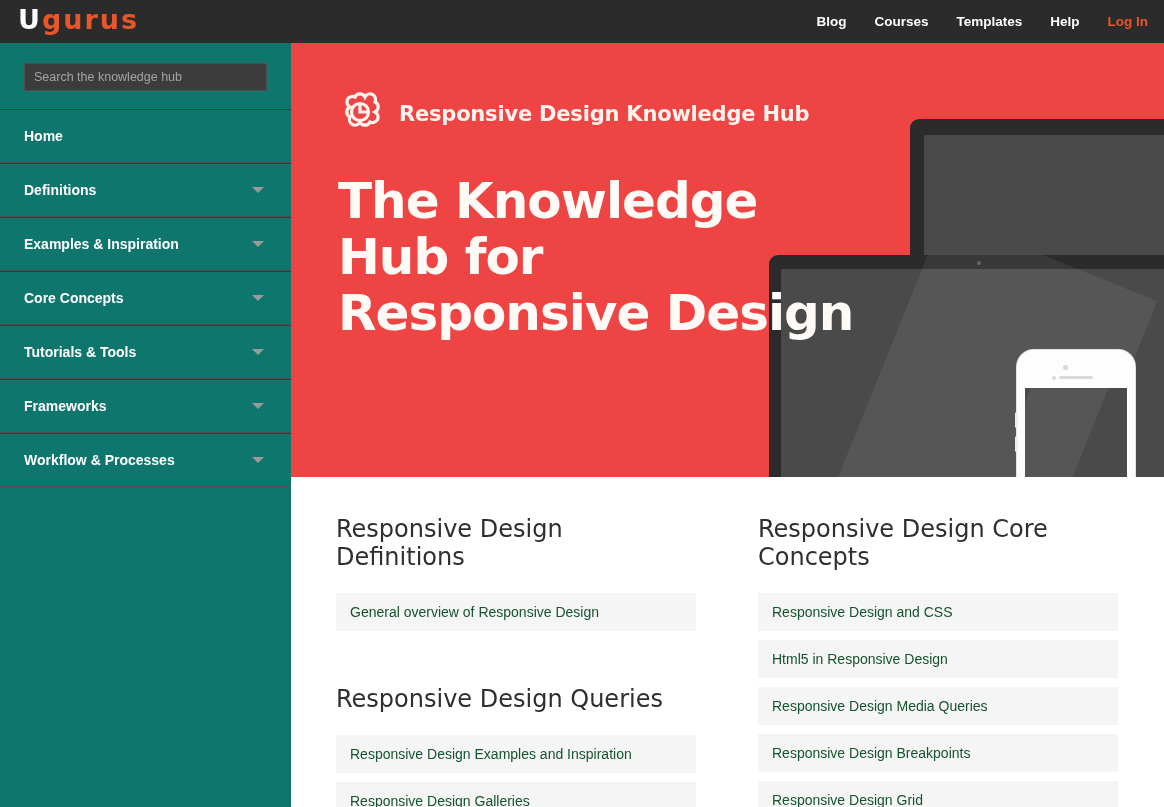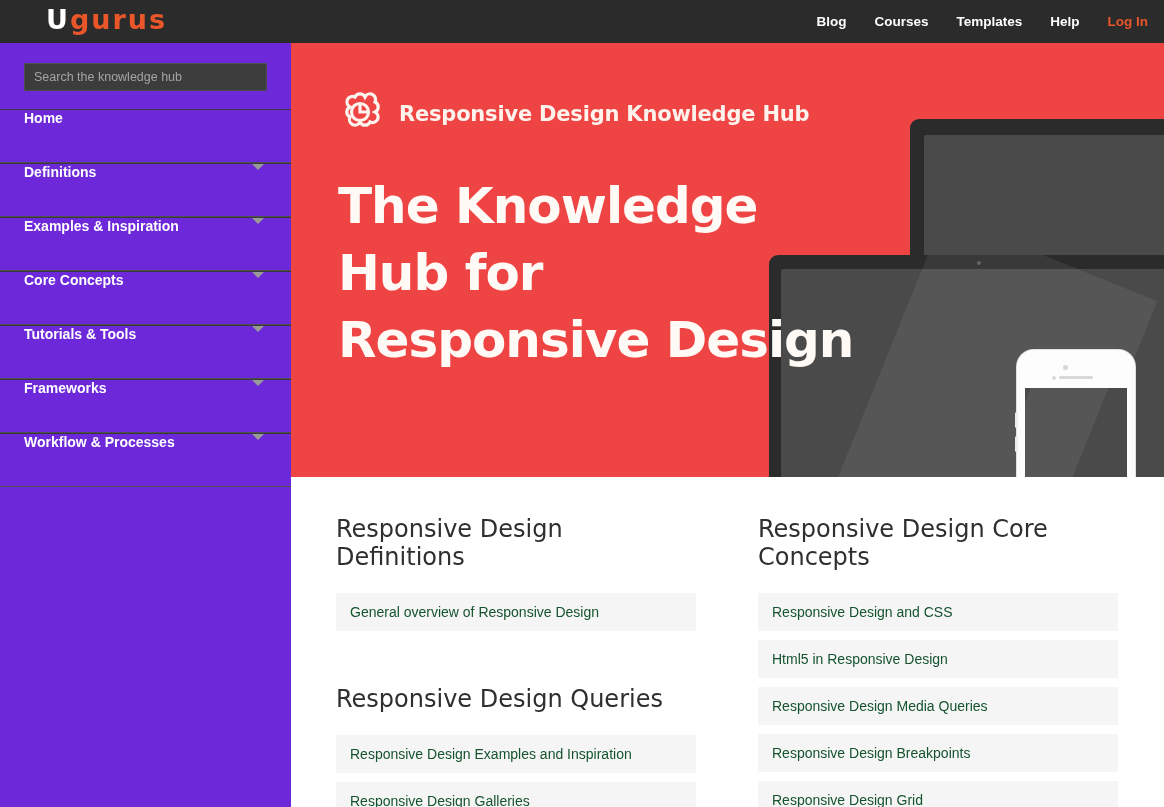--- a/index.html
+++ b/index.html
@@ -16,60 +16,59 @@
     position: absolute; top: 0; left: 0;
     width: 1164px; height: 43px;
     background: #2b2b2b;
     z-index: 40;
   }
   #logo {
     position: absolute; left: 18px; top: 4px;
     font-size: 27px; font-weight: bold;
     letter-spacing: 2px;
     font-family: "DejaVu Sans", sans-serif;
-    margin-left: 28px;
   }
   #logo .w { color: #ffffff; }
   #logo .o { color: #e8562a; }
 
   #topnav {
     position: absolute; right: 16px; top: 0;
     height: 43px;
     display: flex; align-items: center; gap: 28px;
   }
   #topnav a {
     color: #ffffff; text-decoration: none;
     font-size: 13.5px; font-weight: bold;
   }
   #topnav a.accent { color: #e8562a; }
 
   
   #sidebar {
     position: absolute; left: 0; top: 43px;
     width: 291px; height: 764px;
-    background: #6d28d9;
+    background: #0f766e;
     z-index: 30;
   }
   #searchwrap { padding: 20px 24px 18px 24px; }
   #searchbox {
     width: 243px; height: 28px;
     background: #3c3c3c;
     border: 1px solid #4e4e4e;
     color: #b9b9b9;
     font-size: 12.5px;
     padding: 0 9px;
     font-family: "Liberation Sans", sans-serif;
     outline: none;
   }
   #searchbox::placeholder { color: #a4a4a4; }
 
   .navitem {
     position: relative;
     height: 54px;
-    display: flex; align-items: flex-start;
+    display: flex; align-items: center;
     padding: 0 24px;
     border-top: 1px solid #393939;
     border-bottom: 1px solid #4f4f4f;
     color: #ffffff;
     font-size: 14px;
     font-weight: bold;
     cursor: pointer;
   }
   .navitem .label { flex: 1; }
   .caret {
@@ -99,21 +98,21 @@
     font-weight: bold;
     font-family: "DejaVu Sans", sans-serif;
     letter-spacing: -0.2px;
   }
 
   #herotitle {
     position: absolute; left: 47px; top: 130px;
     width: 530px;
     color: #fffaf5;
     font-size: 50px;
-    line-height: 67px;
+    line-height: 56px;
     font-weight: bold;
     font-family: "DejaVu Sans", sans-serif;
     letter-spacing: -1px;
   }
   #heropara {
     position: absolute; left: 47px; top: 286px;
     width: 400px;
     color: #fdeadd;
     font-size: 16.5px;
     line-height: 27px;

